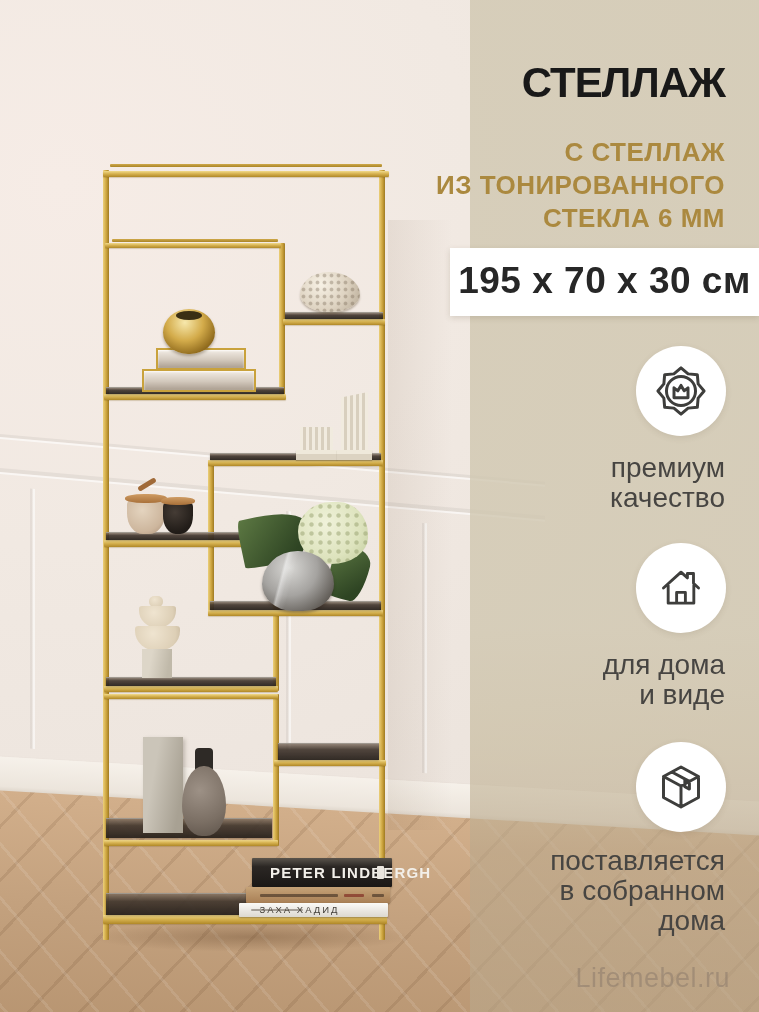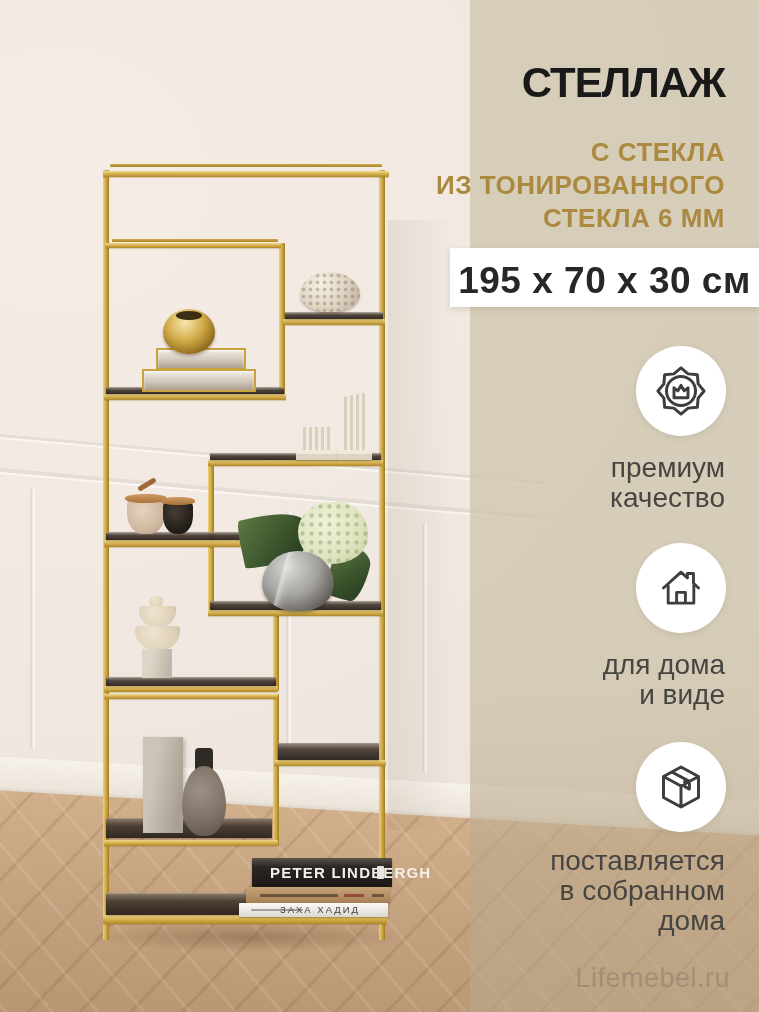--- a/index.html
+++ b/index.html
@@ -84,35 +84,35 @@
   .taupe-body{border-radius:50% 50% 46% 46% / 58% 58% 44% 44%;
     background:radial-gradient(circle at 40% 35%, #9d9186, #7b6f64 60%, #5c5249);}
   .taupe-neck{border-radius:4px 4px 0 0;background:#2e2a26;}
   .book{border-radius:1px;box-shadow:0 1px 2px rgba(40,25,10,.35);}
   .book.black{background:linear-gradient(180deg,#5a544c 0%,#2b2724 30%,#1b1816 100%);
     color:#f3f0ea;font-weight:700;font-size:15px;letter-spacing:1.2px;line-height:29px;
     padding-left:18px;white-space:nowrap;}
   .book.tan{background:linear-gradient(180deg,#c6a378,#a87f55);}
   .book.white{background:linear-gradient(180deg,#fbfaf7,#dcd8d0);
     color:#44403a;font-size:9.5px;letter-spacing:2px;line-height:14px;
-    text-align:right;padding-right:28px;white-space:nowrap;}
+    text-align:center;padding-right:28px;white-space:nowrap;}
   .dash{position:absolute;background:rgba(50,35,25,.55);border-radius:1px;}
   .book-logo{position:absolute;right:8px;top:8px;width:7px;height:13px;
     background:#e9e5de;border-radius:1px;}
   
   .overlay{position:absolute;left:470px;top:0;width:289px;height:1012px;
     background:linear-gradient(180deg,
       rgba(208,199,176,.80) 0%, rgba(208,199,176,.80) 62%,
       rgba(200,188,160,.70) 74%, rgba(186,168,140,.60) 84%,
       rgba(186,168,140,.60) 100%);}
   .title{position:absolute;top:62px;right:34px;margin:0;
     font-size:42px;line-height:1;font-weight:800;letter-spacing:-1px;color:#191919;}
   .subtitle{position:absolute;top:136px;right:34px;text-align:right;
     font-size:26px;line-height:33px;font-weight:800;letter-spacing:.5px;color:#ab893f;}
-  .badge{position:absolute;left:450px;top:248px;width:309px;height:59px;
+  .badge{position:absolute;left:450px;top:248px;width:309px;height:68px;
     background:#ffffff;box-shadow:0 2px 6px rgba(90,75,50,.18);}
   .badge span{display:block;width:100%;text-align:center;line-height:66px;
     font-size:37px;font-weight:700;letter-spacing:.5px;color:#272727;}
   .icon-circle{position:absolute;width:90px;height:90px;border-radius:50%;background:#ffffff;
     box-shadow:0 2px 6px rgba(90,75,50,.12);display:flex;align-items:center;justify-content:center;}
   .f-text{position:absolute;right:34px;text-align:right;
     font-size:28px;line-height:30px;font-weight:500;color:#474542;}
   .watermark{position:absolute;right:29px;top:963px;
     font-size:27px;color:#8d7c6c;opacity:.55;letter-spacing:.5px;}
   svg.icn{stroke:#3e3e3c;fill:none;stroke-width:1.7;stroke-linecap:round;stroke-linejoin:round;}
@@ -217,21 +217,21 @@
       <div class="dash" style="left:12px;top:6px;width:52px;height:2px;background:rgba(80,70,60,.45);"></div>
       <span>ЗАХА ХАДИД</span>
     </div>
   </div>
 
   <div class="overlay"></div>
 
   <h1 class="title">СТЕЛЛАЖ</h1>
 
   <div class="subtitle">
-    <div>С СТЕКЛА</div>
+    <div>С СТЕЛЛАЖ</div>
     <div>ИЗ ТОНИРОВАННОГО</div>
     <div>СТЕКЛА 6 ММ</div>
   </div>
 
   <div class="badge">
     <span>195 х 70 х 30 см</span>
   </div>
 
   <div class="icon-circle" style="left:636px;top:346px;">
     <svg class="icn" width="56" height="56" viewBox="0 0 32 32">

